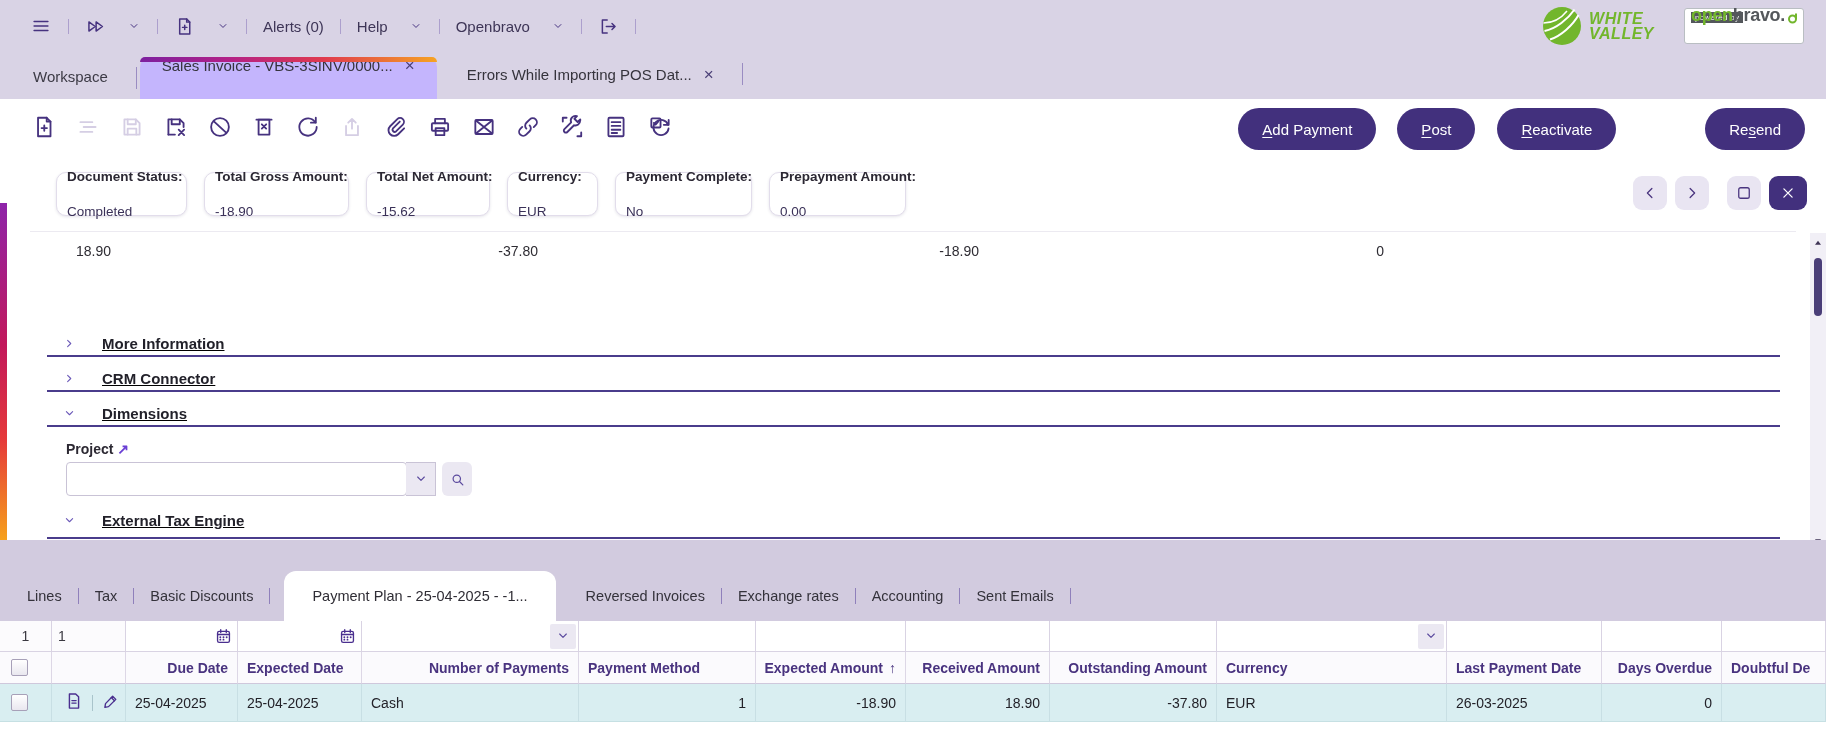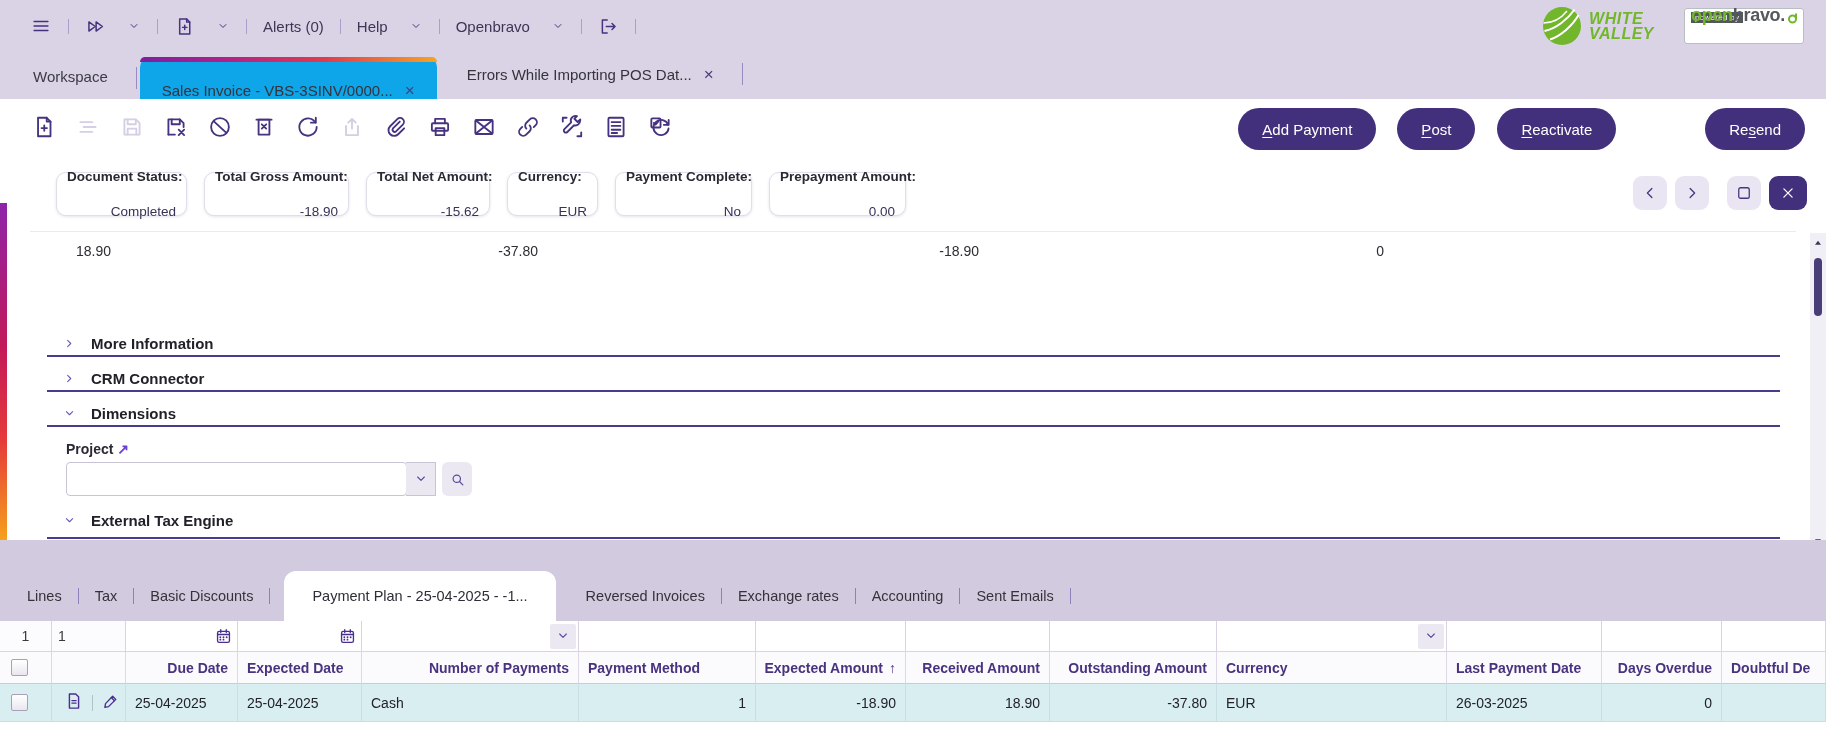--- a/index.html
+++ b/index.html
@@ -17,52 +17,52 @@
   .wv-text{color:#72b62c;font-weight:800;font-style:italic;font-size:16px;line-height:15px;letter-spacing:.5px;}
   .ob-badge{position:relative;width:120px;height:36px;background:#fff;border:1px solid #b9bec2;border-radius:3px;box-sizing:border-box;}
   .ob-powered{position:absolute;top:3px;left:6px;background:#53575b;color:#fff;font-size:8px;padding:1px 4px;letter-spacing:.3px;}
   .ob-word{position:absolute;bottom:17px;left:6px;font-size:18px;font-weight:700;letter-spacing:-.3px;margin-top:12px;}
   .ob-open{color:#72b62c;} .ob-bravo{color:#55585c;}
   .ob-swirl{position:absolute;top:3px;right:4px;}
   
   .tabrow{position:absolute;top:52px;left:0;right:0;height:47px;display:flex;align-items:flex-end;}
   .workspace{margin-left:33px;padding-bottom:14px;font-size:15px;color:#3c3a45;white-space:nowrap;}
   .wtab-sep{width:1px;height:22px;background:#9a8cc2;margin:0 0 10px 28px;}
-  .tab-active{position:relative;margin-left:3px;height:42px;background:#0ea5e9;border-radius:10px 10px 0 0;
-              display:flex;align-items:flex-end;gap:12px;padding:0 22px;}
+  .tab-active{position:relative;margin-left:3px;height:42px;background:#c4b5fd;border-radius:10px 10px 0 0;
+              display:flex;align-items:flex-start;gap:12px;padding:0 22px;}
   .tab-grad{position:absolute;top:0;left:0;right:0;height:5px;border-radius:10px 10px 0 0;
             background:linear-gradient(90deg,#7c1fa0 0%,#b32187 30%,#e03a4e 62%,#f6a323 100%);}
   .tab-label{font-size:15px;color:#35333c;white-space:nowrap;}
   .tab-close{color:#4a3f76;font-size:17px;line-height:1;cursor:pointer;}
   .tab-plain{display:flex;align-items:center;gap:12px;padding:0 0 14px 30px;font-size:15px;color:#3c3a45;white-space:nowrap;}
   
   .toolbar-icons{position:absolute;top:113px;left:30px;display:flex;gap:17px;}
   .tool-icon{width:27px;height:27px;display:flex;align-items:center;justify-content:center;color:#46327f;cursor:pointer;}
   .tool-icon.disabled{color:#d5cee4;cursor:default;}
   .action-btns{position:absolute;top:108px;right:21px;display:flex;align-items:center;}
   .action-btn{height:42px;border-radius:21px;background:#42307d;color:#fff;font-size:15px;padding:0 24px;border:none;
               display:flex;align-items:center;font-family:inherit;cursor:pointer;white-space:nowrap;}
   .action-btn u{text-underline-offset:2px;}
   
   .chips{position:absolute;top:172px;left:56px;display:flex;gap:17px;}
   .chip{background:#fff;border:1px solid #e2ddeb;border-radius:10px;box-shadow:0 1px 3px rgba(40,30,80,.12);
         padding:6px 10px;height:44px;box-sizing:border-box;display:flex;flex-direction:column;justify-content:center;}
   .chip-label{font-size:13.5px;font-weight:700;color:#2b2733;white-space:nowrap;}
-  .chip-value{font-size:13.5px;color:#3a3158;text-align:right;margin-top:20px;white-space:nowrap;}
+  .chip-value{font-size:13.5px;color:#3a3158;margin-top:20px;white-space:nowrap;}
   .nav-controls{position:absolute;top:176px;right:19px;display:flex;gap:8px;}
   .navbtn{width:34px;height:34px;border-radius:9px;background:#e9e5f2;color:#4a357f;display:flex;align-items:center;justify-content:center;cursor:pointer;}
   .navbtn.max{margin-left:10px;}
   .navbtn.close{background:#42307d;color:#fff;width:38px;}
   
   .hline{position:absolute;top:231px;left:30px;width:1766px;height:1px;background:#eceaf1;}
   .leftbar{position:absolute;top:203px;left:0;width:7px;height:337px;
            background:linear-gradient(180deg,#8e24aa 0%,#c2185b 42%,#e5393a 70%,#f6a11c 100%);}
   .amt{position:absolute;top:243px;font-size:14px;color:#2e2c33;text-align:right;}
   .amt.a0{left:40px;width:71px;} .amt.a1{left:438px;width:100px;} .amt.a2{left:879px;width:100px;} .amt.a3{left:1342px;width:42px;}
-  .section{position:absolute;left:62px;display:flex;gap:14px;align-items:center;height:20px;}
+  .section{position:absolute;left:62px;display:flex;gap:25px;align-items:center;height:20px;text-decoration:underline;}
   .section .chev{color:#6a58b8;display:flex;}
   .section .chev.collapsed svg{transform:rotate(-90deg);}
   .section-label{font-size:15px;font-weight:700;color:#22212a;white-space:nowrap;}
   .sdivider{position:absolute;left:47px;width:1733px;height:1.5px;background:#4a3c8c;}
   .fld-label{position:absolute;left:66px;top:441px;font-size:14px;font-weight:700;color:#2c2933;}
   .fld-label .lnk{color:#6a3fd4;}
   .fld-input{position:absolute;left:66px;top:462px;width:341px;height:34px;background:#fff;border:1px solid #c9c3d6;border-radius:4px;box-sizing:border-box;}
   .fld-combo{position:absolute;left:406px;top:462px;width:30px;height:34px;background:#ebe8f2;border:1px solid #c9c3d6;border-left:none;
              box-sizing:border-box;display:flex;align-items:center;justify-content:center;color:#5b4a9e;cursor:pointer;}
   .fld-search{position:absolute;left:442px;top:462px;width:30px;height:34px;background:#ebe8f2;border-radius:6px;

